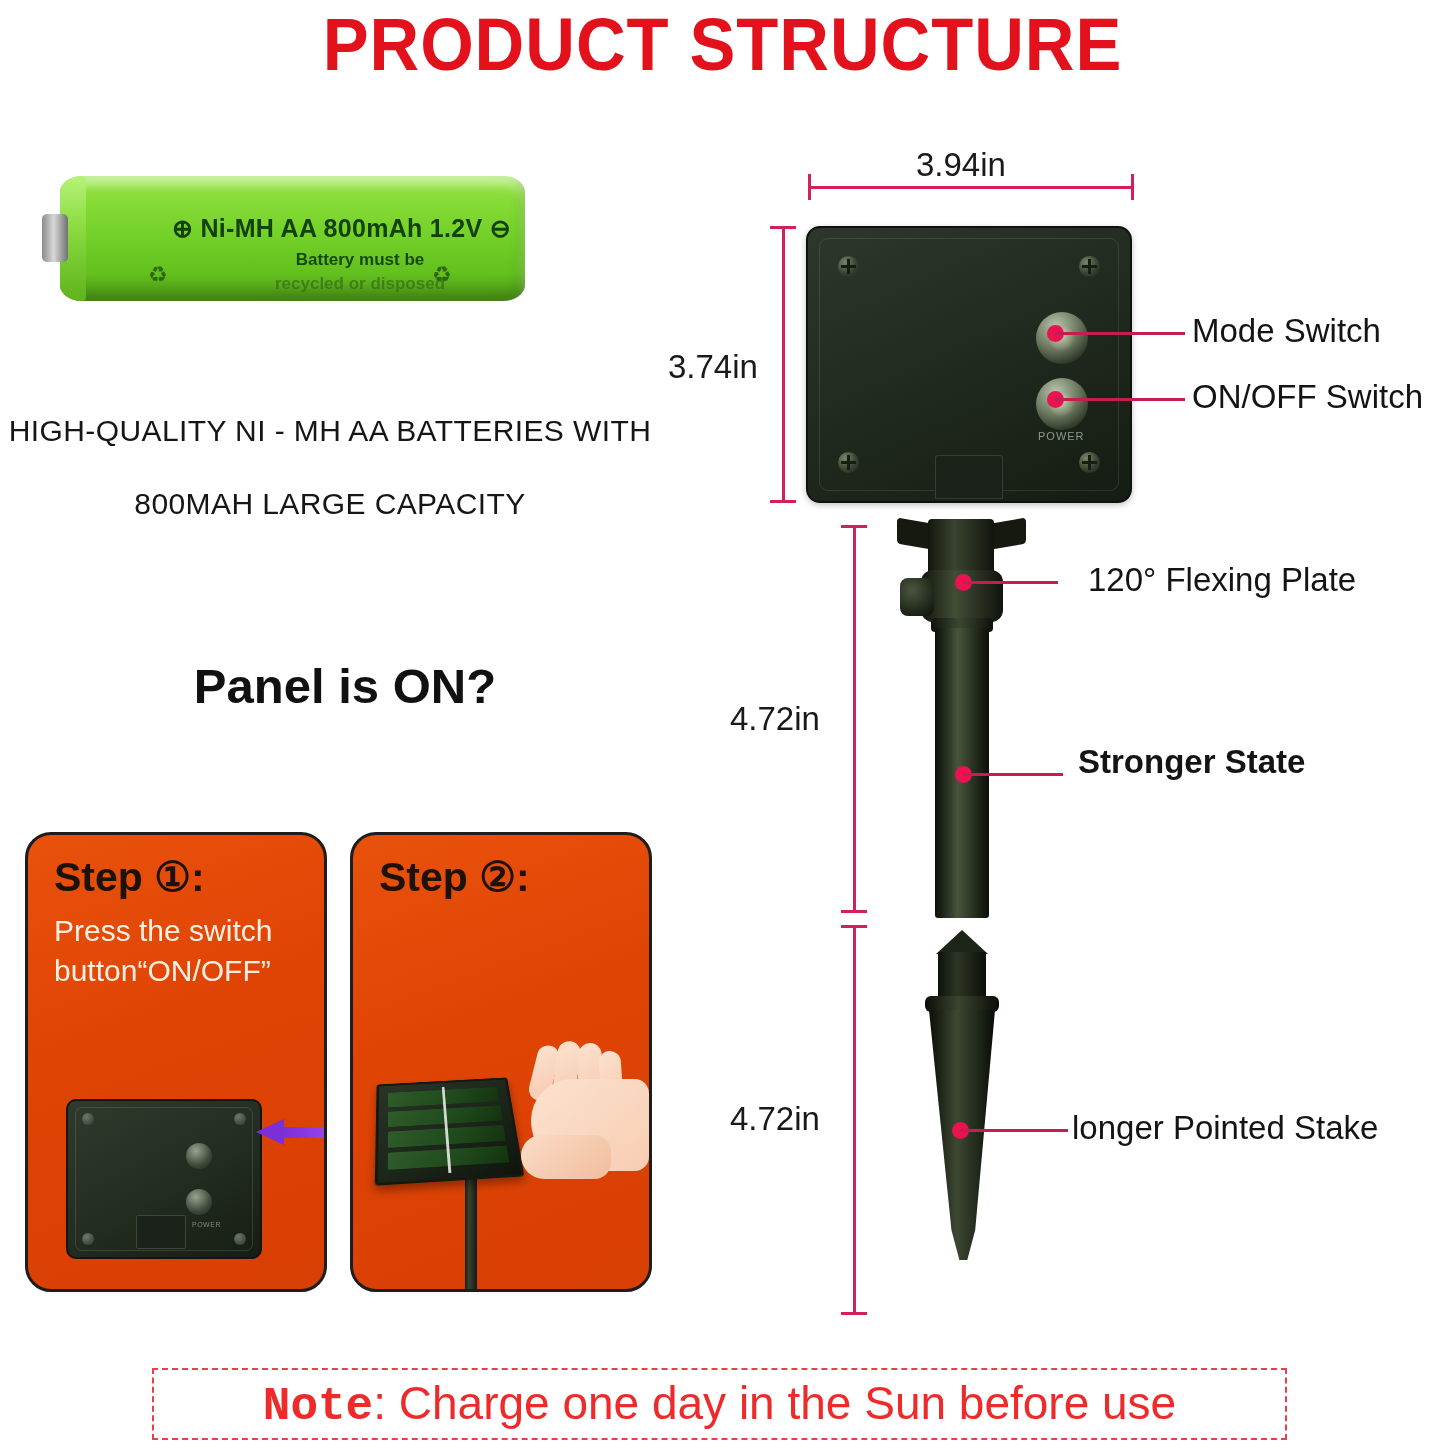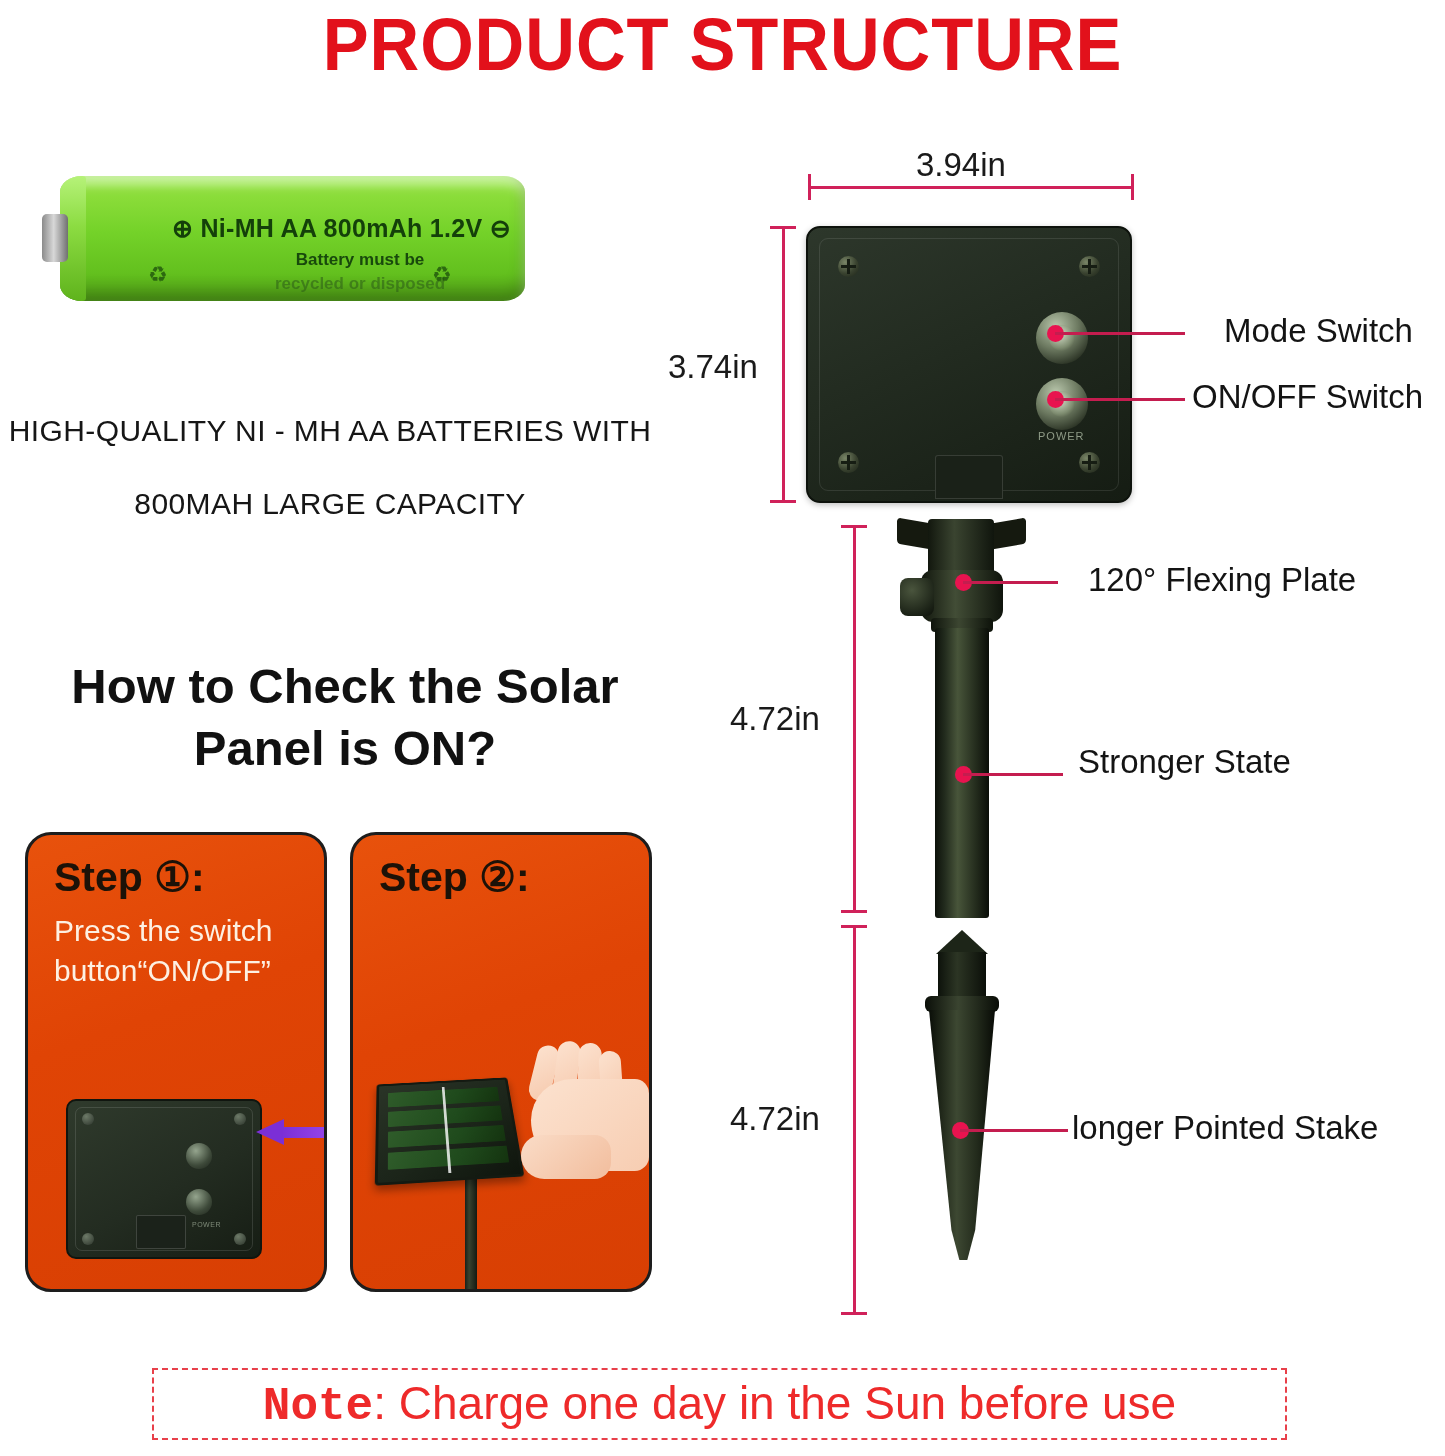--- a/index.html
+++ b/index.html
@@ -187,21 +187,20 @@
     <div class="bat-recyc" style="left:88px;top:86px;">♻</div>
     <div class="bat-recyc" style="left:372px;top:86px;">♻</div>
   </div>
   <div class="bat-neg"></div>
 </div>
 
 <div class="bat-cap">HIGH-QUALITY NI - MH AA BATTERIES WITH</div>
 <div class="bat-cap2">800MAH LARGE CAPACITY</div>
 
 <div class="howto">
-  <div>How to Check the Solar</div>
   <div>Panel is ON?</div>
 </div>
 
 <div class="card" id="card1">
   <div class="step-h">Step ①:</div>
   <div class="step-b">Press the switch button“ON/OFF”</div>
 
   <div class="s1-panel">
     <div class="s1-inner"></div>
     <div class="scr" style="left:14px;top:12px;"></div>
@@ -258,21 +257,21 @@
   <div class="sp-scr" style="left:30px;bottom:28px;"></div>
   <div class="sp-scr" style="right:30px;bottom:28px;"></div>
   <div class="sp-btn" style="left:228px;top:84px;"></div>
   <div class="sp-btn" style="left:228px;top:150px;"></div>
 </div>
 <div class="sp-pow">POWER</div>
 <div class="sp-tab"></div>
 
 <div class="dot" style="left:1047px;top:325px;"></div>
 <div class="lead" style="left:1055px;top:332px;width:130px;"></div>
-<div class="call-lbl" style="left:1192px;top:311px;margin-left:32px;">Mode Switch</div>
+<div class="call-lbl" style="left:1192px;top:311px;">Mode Switch</div>
 
 <div class="dot" style="left:1047px;top:391px;"></div>
 <div class="lead" style="left:1055px;top:398px;width:130px;"></div>
 <div class="call-lbl" style="left:1192px;top:377px;">ON/OFF Switch</div>
 
 <div class="cn-wing-l"></div>
 <div class="cn-wing-r"></div>
 <div class="cn-head"></div>
 <div class="cn-joint"></div>
 <div class="cn-knob"></div>
@@ -283,21 +282,21 @@
 <div class="tick-h" style="left:841px;top:525px;"></div>
 <div class="tick-h" style="left:841px;top:910px;"></div>
 <div class="dim-lbl" style="left:730px;top:700px;">4.72in</div>
 
 <div class="dot" style="left:955px;top:574px;"></div>
 <div class="lead" style="left:963px;top:581px;width:95px;"></div>
 <div class="call-lbl" style="left:1088px;top:560px;">120°  Flexing Plate</div>
 
 <div class="dot" style="left:955px;top:766px;"></div>
 <div class="lead" style="left:963px;top:773px;width:100px;"></div>
-<div class="call-lbl" style="left:1078px;top:742px;">
+<div class="call-lbl" style="left:1078px;top:742px;font-weight:bold;">
   <div>Stronger State</div>
 </div>
 
 <div class="st-tip-top"></div>
 <div class="st-neck"></div>
 <div class="st-ring"></div>
 <div class="st-body"></div>
 
 <div class="dim dim-v" style="left:853px;top:925px;height:390px;"></div>
 <div class="tick-h" style="left:841px;top:925px;"></div>

